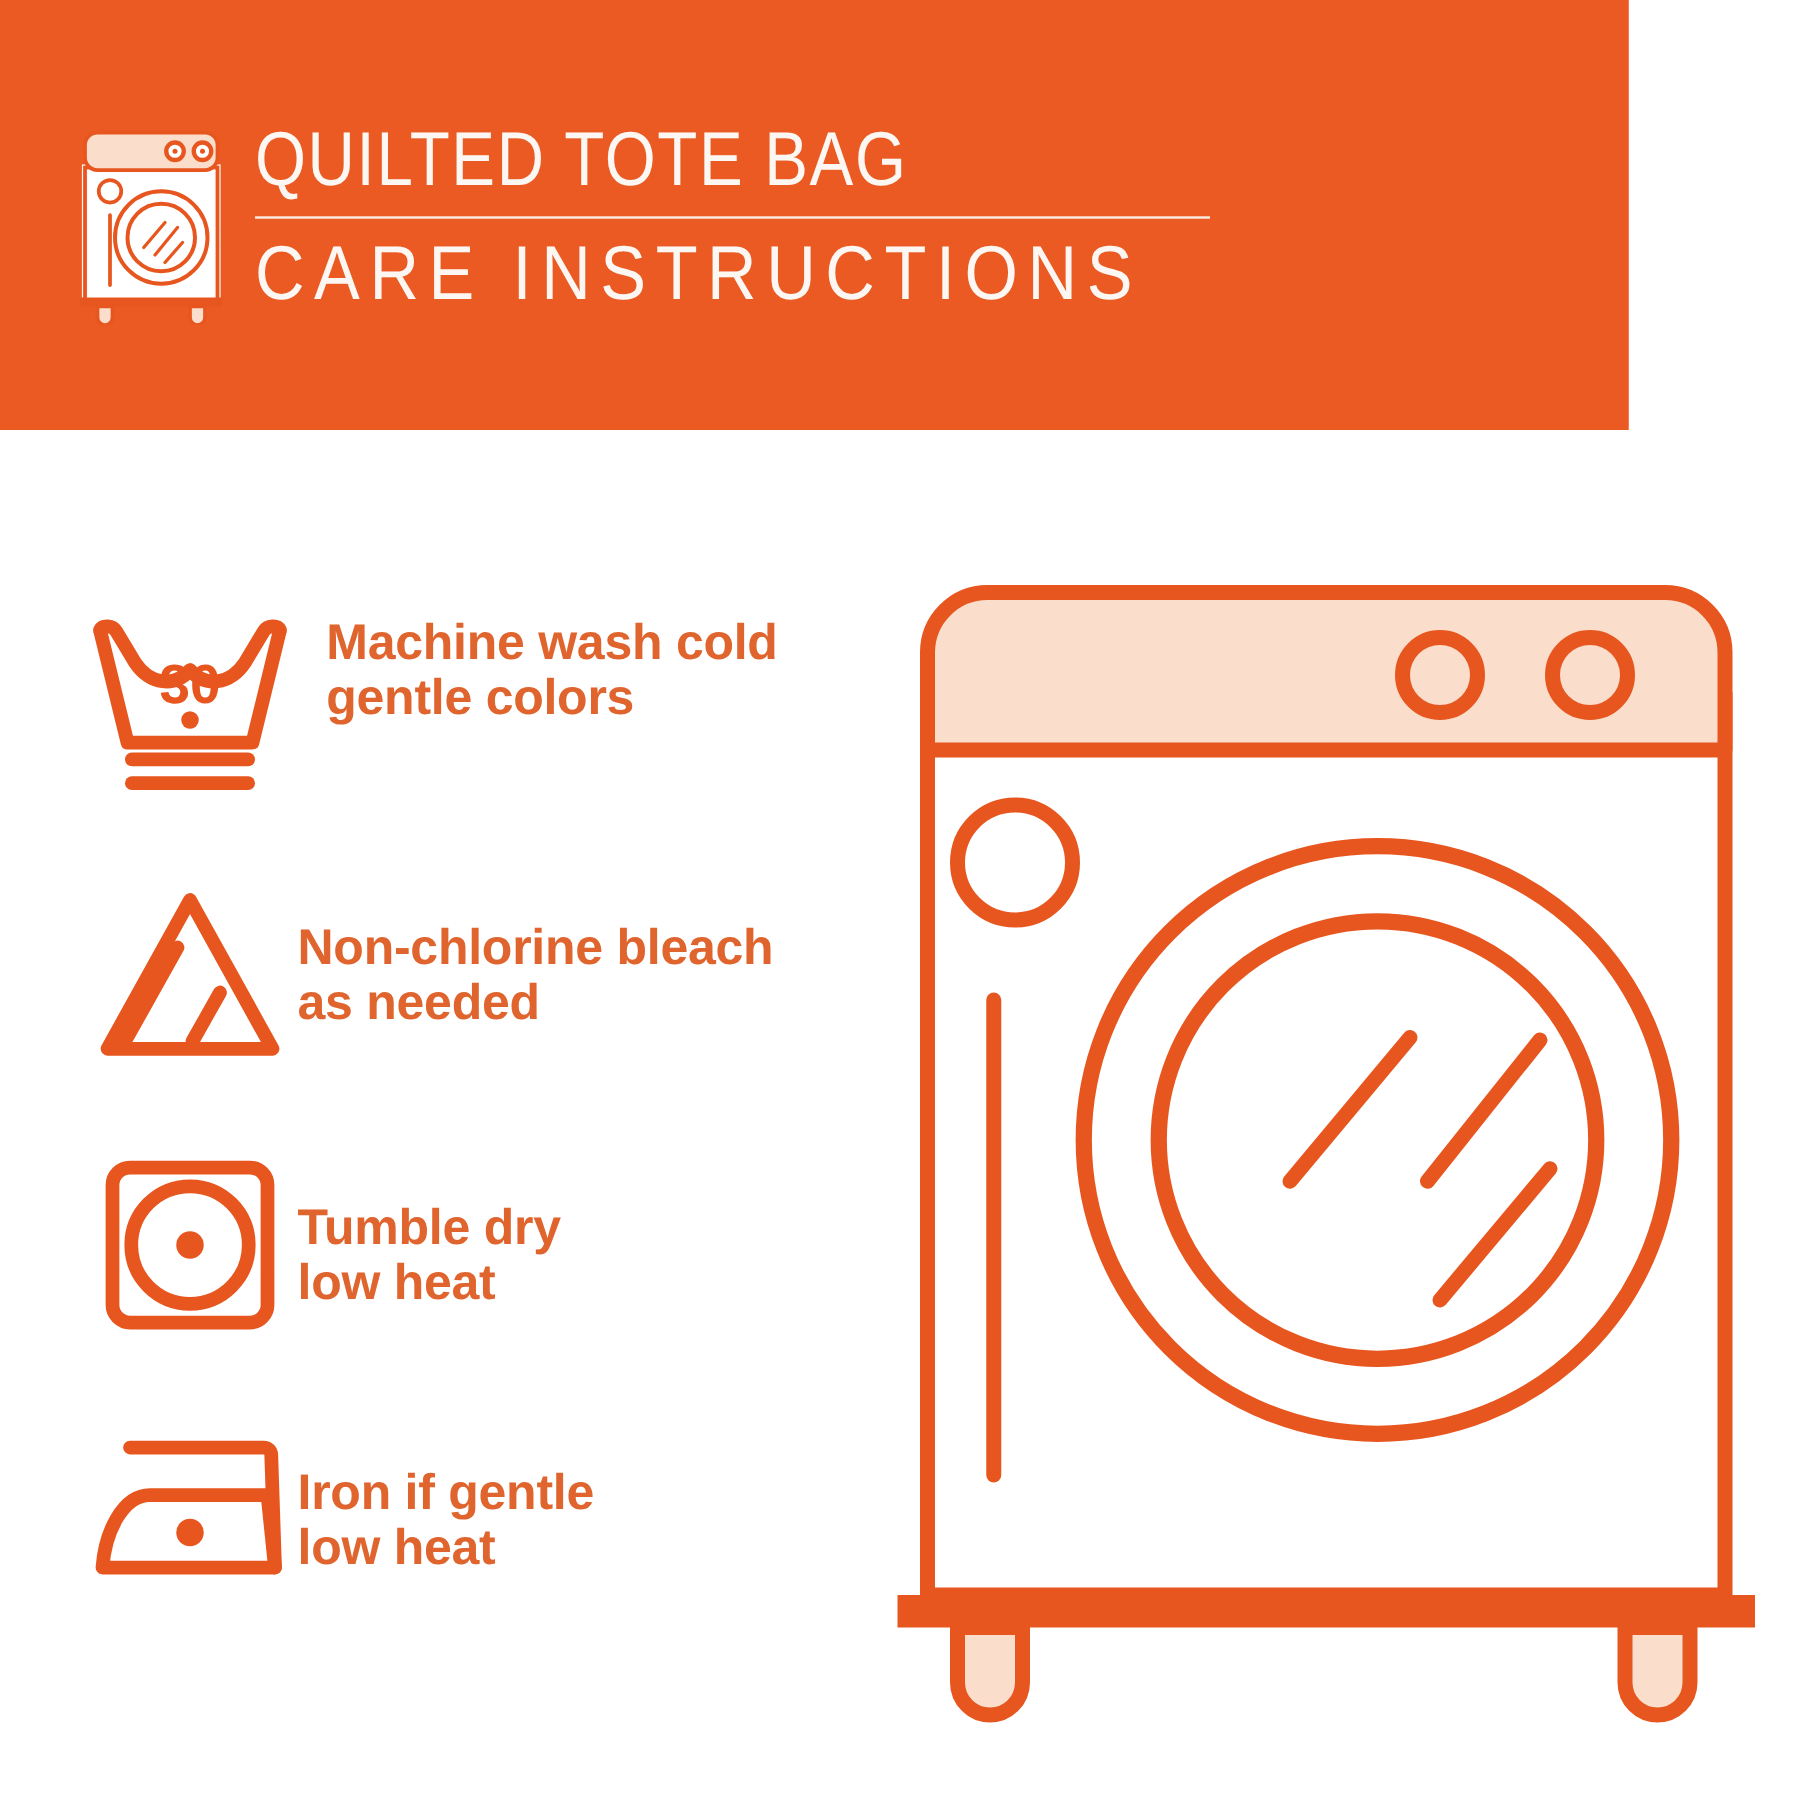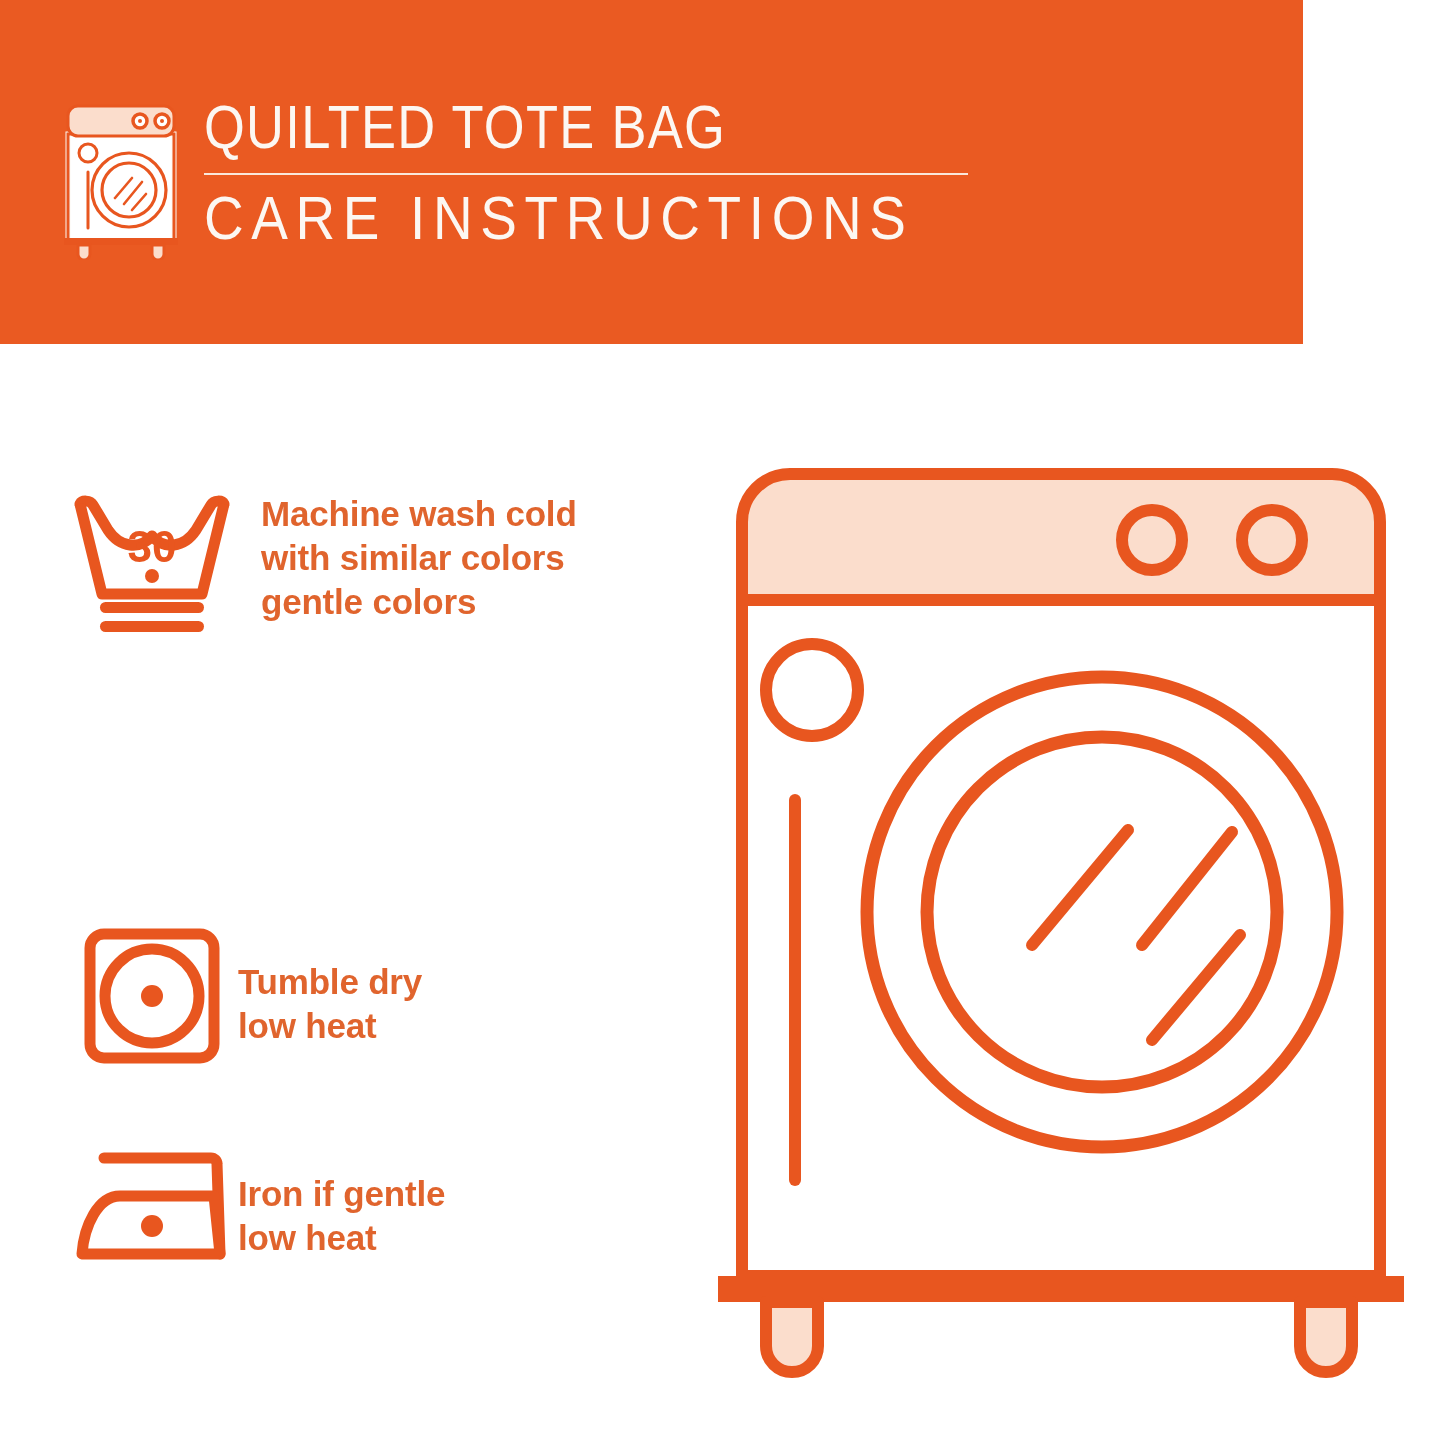--- a/index.html
+++ b/index.html
@@ -91,21 +91,21 @@
 
   .care-symbol {
     width: 170px;
     flex: none;
     display: flex;
     justify-content: flex-start;
     align-items: flex-start;
   }
   .care-text {
     color: #E0642D;
-    font-size: 35px;
+    font-size: 40px;
     line-height: 44px;
     font-weight: 700;
     letter-spacing: -0.2px;
     padding-top: 4px;
   }
   .care-item-1 .care-text { padding-top: 2px; }
   .care-item-2 .care-text { padding-top: 30px; }
   .care-item-3 .care-text { padding-top: 38px; }
   .care-item-4 .care-text { padding-top: 28px; }
   .care-text div { white-space: nowrap; }
@@ -172,25 +172,37 @@
 
         <rect x="32" y="112" width="104" height="11" rx="5.5" fill="#E8561F"></rect>
         <rect x="32" y="131" width="104" height="11" rx="5.5" fill="#E8561F"></rect>
 
         <text x="84" y="72" text-anchor="middle" fill="#E8561F" font-family="Liberation Sans, sans-serif" font-size="44" font-weight="700">30</text>
         <circle cx="84" cy="86" r="7" fill="#E8561F"></circle>
       </svg>
     </div>
     <div class="care-text">
       <div>Machine wash cold</div>
-      <div>with similar colors</div>
       <div>gentle colors</div>
     </div>
   </div>
 
+  <div class="care-item care-item-2">
+    <div class="care-symbol">
+      <svg width="168" height="150" viewBox="0 0 168 150">
+        <path d="M84 14 L150 133 L18 133 Z" fill="none" stroke="#E8561F" stroke-width="11" stroke-linecap="round" stroke-linejoin="round"></path>
+        <line x1="74" y1="52" x2="32" y2="127" stroke="#E8561F" stroke-width="11" stroke-linecap="round"></line>
+        <line x1="108" y1="88" x2="86" y2="127" stroke="#E8561F" stroke-width="11" stroke-linecap="round"></line>
+      </svg>
+    </div>
+    <div class="care-text">
+      <div>Non-chlorine bleach</div>
+      <div>as needed</div>
+    </div>
+  </div>
 
   <div class="care-item care-item-3">
     <div class="care-symbol">
       <svg width="168" height="150" viewBox="0 0 168 150">
         <rect x="22" y="12" width="124" height="124" rx="14" fill="none" stroke="#E8561F" stroke-width="11"></rect>
         <circle cx="84" cy="74" r="47" fill="none" stroke="#E8561F" stroke-width="11"></circle>
         <circle cx="84" cy="74" r="11" fill="#E8561F"></circle>
       </svg>
     </div>
     <div class="care-text">

